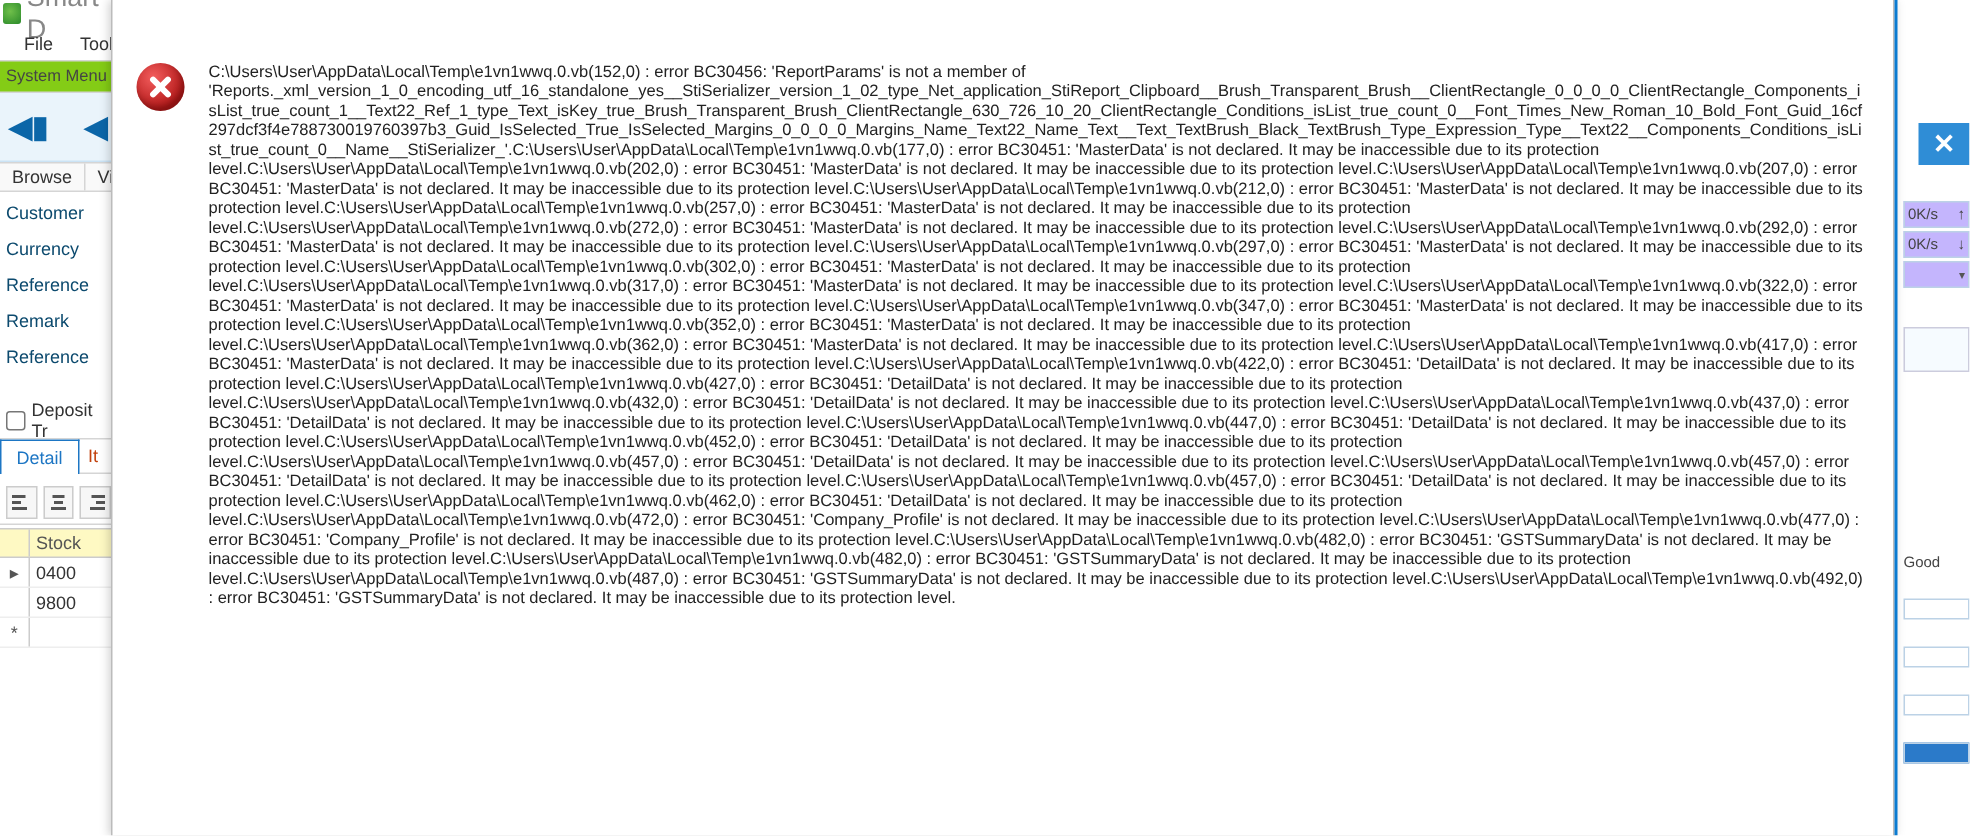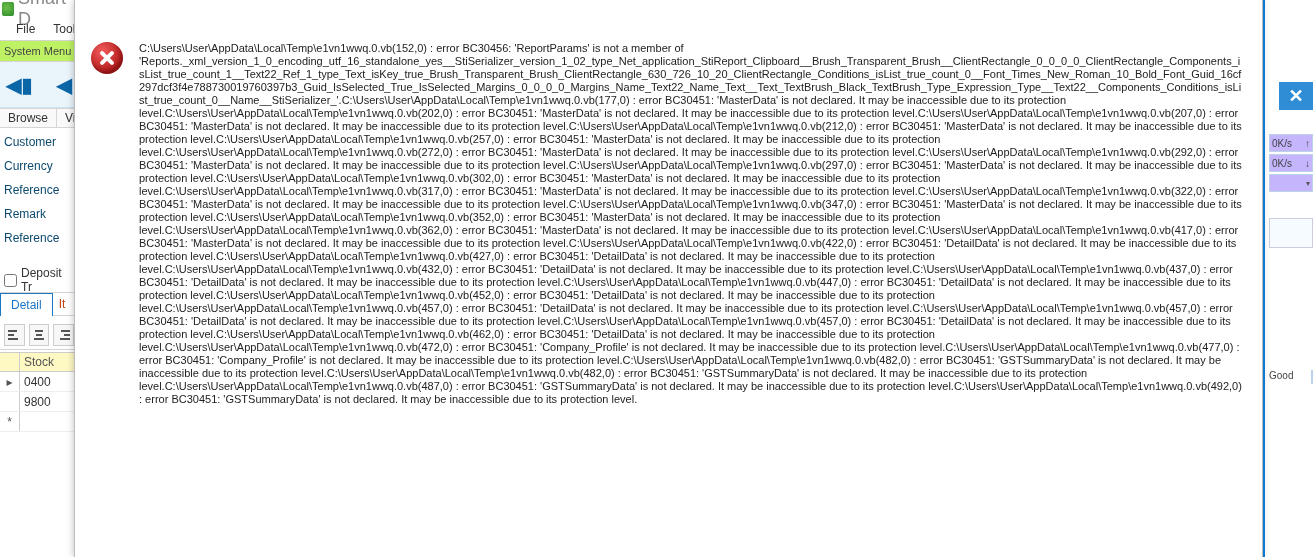--- a/index.html
+++ b/index.html
@@ -2,21 +2,21 @@
 <html><head>
 <meta charset="utf-8">
 <style>
   * { margin:0; padding:0; box-sizing:border-box; }
   body { font-family:"Segoe UI",Tahoma,sans-serif; font-size:12px; color:#333; background:#fff; width:1313px; height:557px; overflow:hidden; position:relative; }
   .app-title-bar { position:absolute; top:0; left:0; width:74px; height:18px; display:flex; align-items:center; gap:4px; padding-left:2px; }
   .app-title-bar .logo { width:14px; height:14px; background:radial-gradient(circle at 40% 40%,#6fbf4a,#2a8a2a); border-radius:2px; }
   .app-title-bar .title { color:#888; font-size:18px; }
   .menu-bar { position:absolute; top:18px; left:0; width:74px; height:22px; display:flex; align-items:center; gap:18px; padding-left:16px; }
   .menu-bar span { color:#333; cursor:default; }
-  .sys-menu { position:absolute; top:40px; left:0; width:90px; height:22px; font-size:11px; color:#444; padding-left:4px; border-top:1px solid #d5d5d5; border-bottom:1px solid #d5d5d5; display:flex; align-items:center; background:#bef264; }
+  .sys-menu { position:absolute; top:40px; left:0; width:90px; height:22px; font-size:11px; color:#444; padding-left:4px; border-top:1px solid #d5d5d5; border-bottom:1px solid #d5d5d5; display:flex; align-items:center; background:#84cc16; }
   .nav-btns { position:absolute; top:62px; left:0; width:74px; height:46px; display:flex; align-items:center; gap:24px; padding-left:6px; background:#eaf4fb; border-bottom:1px solid #cbe3f5; }
   .nav-btn { color:#0b66a8; font-weight:bold; font-size:20px; cursor:pointer; }
   .strip { position:absolute; top:108px; left:0; width:74px; height:20px; border-top:1px solid #d5d5d5; border-bottom:1px solid #d5d5d5; background:#f9f9f9; display:flex; align-items:center; }
   .strip span { padding:0 8px; height:100%; display:flex; align-items:center; }
   .strip .browse { border-right:1px solid #d5d5d5; }
   .fields { position:absolute; top:130px; left:0; width:74px; }
   .fields div { height:24px; display:flex; align-items:center; padding-left:4px; color:#0c4a6e; }
   .deposit-row { position:absolute; top:270px; left:0; width:74px; height:20px; display:flex; align-items:center; gap:4px; padding-left:4px; }
   .deposit-row input[type=checkbox]{ width:13px; height:13px; }
   .tab-strip { position:absolute; top:292px; left:0; width:74px; height:24px; border-top:1px solid #d5d5d5; border-bottom:1px solid #d5d5d5; display:flex; align-items:flex-end; }
@@ -34,21 +34,21 @@
   .grid-head .rowhdr { width:20px; border-right:1px solid #ccc; }
   .grid-head .col { flex:1; padding-left:4px; display:flex; align-items:center; color:#555;}
   .grid-row { height:20px; display:flex; border-bottom:1px solid #eee; }
   .grid-row .rowhdr { width:20px; border-right:1px solid #ccc; display:flex; align-items:center; justify-content:center; color:#555; }
   .grid-row .cell { flex:1; padding-left:4px; display:flex; align-items:center; }
   .right-close { position:absolute; top:82px; right:0; width:34px; height:28px; background:#2f8dd6; color:#fff; display:flex; align-items:center; justify-content:center; font-size:18px; font-weight:bold; cursor:pointer; }
   .right-stack { position:absolute; top:134px; right:0; width:44px; display:flex; flex-direction:column; gap:2px; font-size:10px; color:#444; }
   .right-stack .line { height:18px; border:1px solid #bcd2e6; background:#c4b5fd; display:flex; align-items:center; justify-content:space-between; padding:0 2px; }
   .right-stack .dd:after{content:"▾"; font-size:8px; color:#555;}
   .right-box1 { position:absolute; top:218px; right:0; width:44px; height:30px; background:#f6fbff; border:1px solid #ccd; }
-  .right-box2 { position:absolute; top:370px; right:0; width:44px; display:flex; flex-direction:row; gap:18px;}
+  .right-box2 { position:absolute; top:370px; right:0; width:44px; display:flex; flex-direction:column; gap:18px;}
   .right-box2 .h { font-size:10px; color:#444; }
   .right-box2 .b { height:14px; border:1px solid #bcd2e6; background:#fff; }
   .right-box2 .b.blue { background:#2b7ac9; }
   .pct-badge { position:absolute; top:128px; right:58px; width:58px; height:58px; border-radius:50%; display:flex; flex-direction:column; align-items:center; justify-content:center; background:radial-gradient(circle at 50% 50%, #ffe7c8 0%, #ffd6a0 60%, rgba(255,214,160,0) 72%); color:#fff; font-size:13px; font-weight:bold; }
   .pct-badge .tri { font-size:8px; opacity:.9; }
   .dialog { position:absolute; top:0; left:74px; right:50px; bottom:0; background:#fff; box-shadow:-2px 0 6px rgba(0,0,0,.15), 2px 0 6px rgba(0,0,0,.08); border-left:1px solid #bbb; border-right:1px solid #bbb; display:flex; }
   .dialog .icon-col { width:64px; display:flex; justify-content:center; padding-top:42px; }
   .err-icon { width:32px; height:32px; border-radius:50%; background:radial-gradient(circle at 35% 30%,#f35d5d,#b21818 70%); position:relative; box-shadow:inset -2px -3px 4px rgba(0,0,0,.25), 0 0 0 2px #fff; }
   .err-icon:before,.err-icon:after{content:"";position:absolute;top:50%;left:50%;width:18px;height:4px;background:#fff;border-radius:2px;transform-origin:center;}
   .err-icon:before{transform:translate(-50%,-50%) rotate(45deg);}

